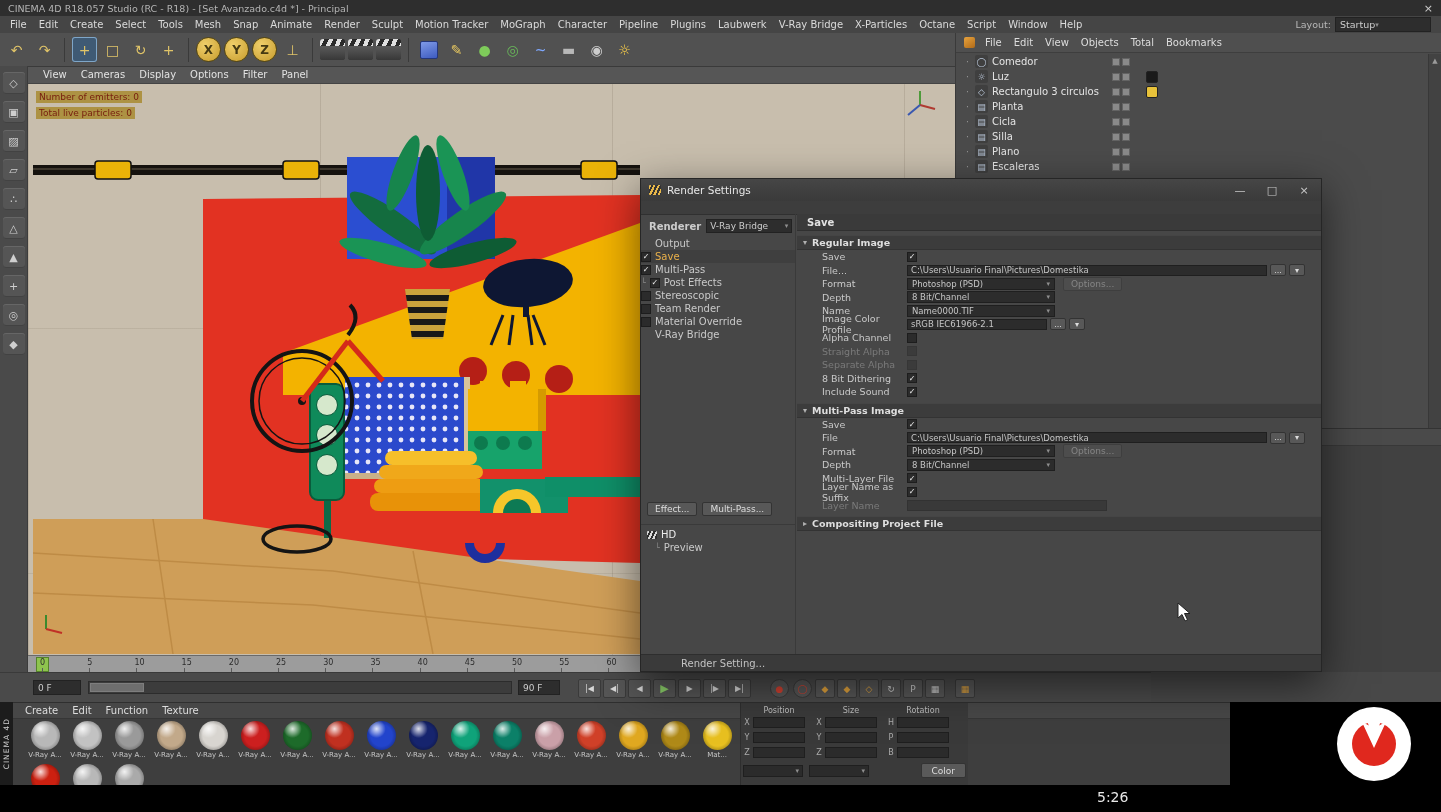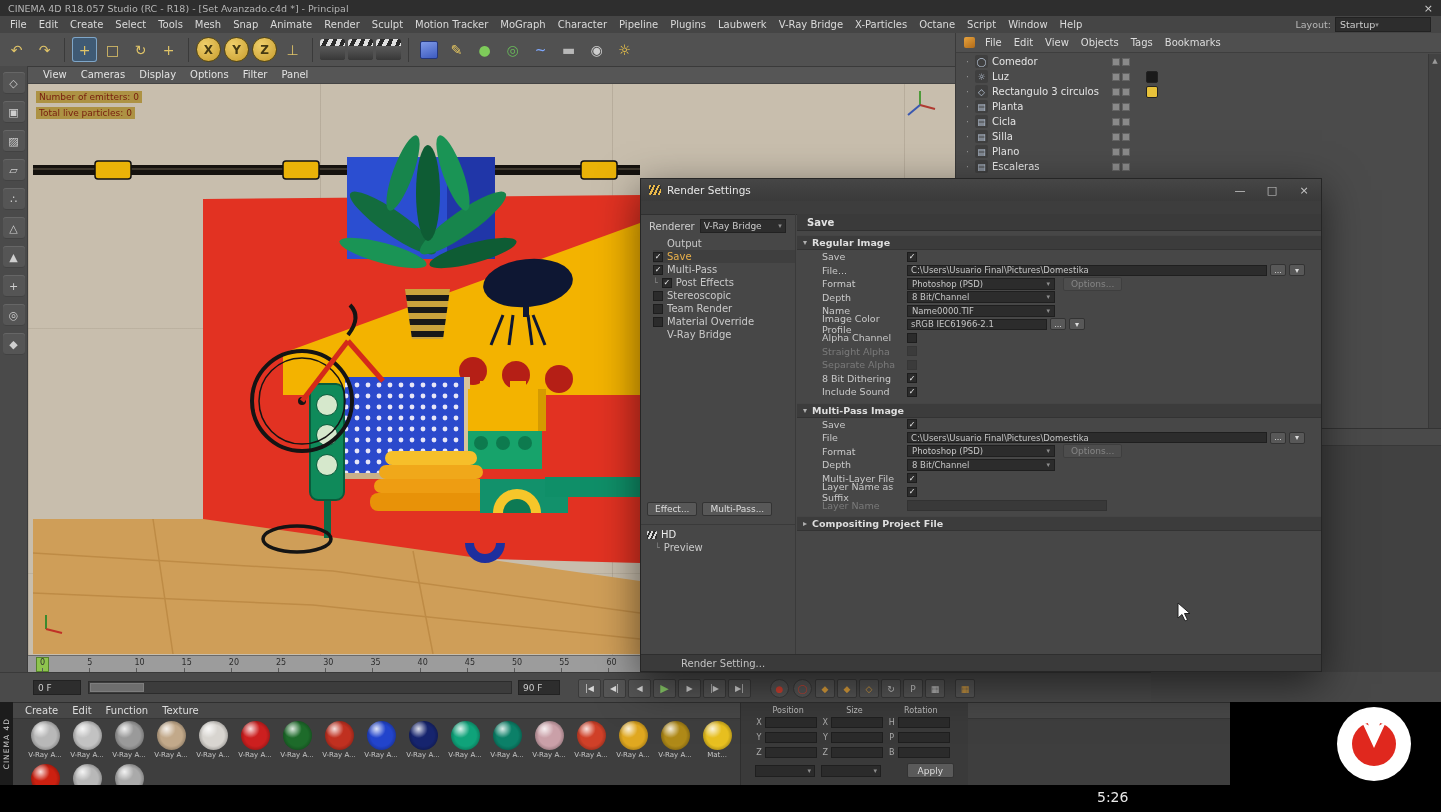--- a/index.html
+++ b/index.html
@@ -76,21 +76,21 @@
   
   #mat-panel{position:absolute;left:0;top:702px;width:1441px;height:83px;background:#3e3e3e;border-top:1px solid #2f2f2f;box-sizing:border-box;}
   #mat-menubar{height:15px;background:#474747;border-bottom:1px solid #363636;display:flex;align-items:center;padding-left:18px;}
   .matm{padding:0 7px;font-size:10px;color:#dddddd;}
   .mat-row{position:absolute;left:30px;display:flex;gap:12px;}
   #mat-row1{top:18px;}
   #mat-row2{top:61px;}
   .mat-cell{width:30px;display:flex;flex-direction:column;align-items:center;gap:1px;}
   .mat-sphere{width:29px;height:29px;border-radius:50%;}
   .mat-label{font-size:7px;color:#c8c8c8;max-width:34px;overflow:hidden;white-space:nowrap;}
-  #coord-panel{position:absolute;left:740px;top:702px;width:228px;height:83px;background:#3a3a3a;border-left:1px solid #2e2e2e;border-top:1px solid #2f2f2f;padding:3px 14px;box-sizing:border-box;}
+  #coord-panel{position:absolute;left:740px;top:702px;width:228px;height:83px;background:#3a3a3a;border-left:1px solid #2e2e2e;border-top:1px solid #2f2f2f;padding:3px 2px;box-sizing:border-box;}
   #coord-headers{display:flex;}
   .coord-h{width:72px;font-size:8px;color:#bdbdbd;text-align:center;}
   .coord-row{display:flex;align-items:center;height:15px;}
   .coord-cell{display:flex;align-items:center;gap:2px;width:72px;}
   .coord-lbl{width:8px;font-size:8px;color:#aaaaaa;text-align:center;}
   .coord-field{width:52px;height:11px;background:#2b2b2b;border:1px solid #1f1f1f;box-sizing:border-box;}
   #coord-bottom{display:flex;align-items:center;margin-top:3px;gap:6px;}
   .coord-drop{width:60px;height:12px;background:#2b2b2b;border:1px solid #1f1f1f;display:flex;align-items:center;justify-content:flex-end;padding:0 3px;color:#8f8f8f;font-size:7px;box-sizing:border-box;}
   #apply-btn{margin-left:auto;padding:0 10px;height:13px;background:#5a5a5a;border:1px solid #333;border-radius:2px;font-size:9px;color:#dddddd;display:flex;align-items:center;}
   #brand-strip{position:absolute;left:0;top:702px;width:13px;height:83px;background:#1c1c1c;display:flex;align-items:center;justify-content:center;}
@@ -103,23 +103,23 @@
   
   #rs-window{position:absolute;left:640px;top:178px;width:682px;height:494px;background:#474747;border:1px solid #262626;box-shadow:0 12px 40px rgba(0,0,0,.55);box-sizing:border-box;}
   #rs-titlebar{position:absolute;top:0;left:0;right:0;height:22px;background:linear-gradient(#464646,#3a3a3a);border-bottom:1px solid #2e2e2e;display:flex;align-items:center;padding:0 8px;gap:6px;}
   #rs-icon{width:12px;height:10px;background:repeating-linear-gradient(115deg,#e8b84a 0 2px,#333 2px 4px);border-radius:1px;}
   #rs-title{font-size:10.5px;color:#e6e6e6;}
   #rs-winctls{margin-left:auto;display:flex;gap:14px;}
   .rs-winctl{width:18px;text-align:center;color:#c8c8c8;font-size:11px;}
   #rs-band{position:absolute;top:22px;left:0;right:0;height:13px;background:#3d3d3d;border-bottom:1px solid #303030;}
   #rs-left{position:absolute;top:35px;left:0;width:155px;bottom:16px;border-right:1px solid #3a3a3a;box-sizing:border-box;}
   #rs-renderer{display:flex;align-items:center;gap:5px;padding:5px 0 4px 8px;}
-  #rs-renderer-label{font-size:10px;color:#cccccc;}
+  #rs-renderer-label{font-size:10px;color:#cccccc;font-weight:bold;}
   #rs-renderer-dd{width:86px;height:14px;background:#2d2d2d;border:1px solid #222;display:flex;align-items:center;justify-content:space-between;padding:0 3px;font-size:9px;color:#cccccc;box-sizing:border-box;}
-  .rs-nav-item{display:flex;align-items:center;height:13px;gap:4px;font-size:10px;color:#c9c9c9;margin-left:12px;}
+  .rs-nav-item{display:flex;align-items:center;height:13px;gap:4px;font-size:10px;color:#c9c9c9;}
   .rs-nav-item.selected{color:#e9b04a;background:#3f3f3f;}
   .cb{box-sizing:border-box;width:10px;height:10px;background:#2b2b2b;border:1px solid #1d1d1d;color:#eeeeee;display:inline-flex;align-items:center;justify-content:center;font-size:8px;flex:none;}
   .cb-sp{width:10px;flex:none;}
   .tree-g{color:#8a8a8a;font-size:8px;}
   #rs-effects{position:absolute;left:6px;top:288px;display:flex;gap:5px;}
   .rs-btn{height:14px;background:#585858;border:1px solid #333;border-radius:2px;font-size:9px;color:#dddddd;display:flex;align-items:center;padding:0 7px;box-sizing:border-box;}
   .rs-btn.disabled{opacity:.4;}
   #rs-presets{position:absolute;left:0;right:0;top:310px;border-top:1px solid #3a3a3a;padding-top:3px;}
   .rs-preset{display:flex;align-items:center;gap:4px;height:13px;padding-left:6px;font-size:10px;color:#ececec;}
   .rs-preset.child{padding-left:14px;color:#c9c9c9;}
@@ -361,21 +361,21 @@
       <div class="lpi">◆</div>
     </div>
 
   <div id="om-panel">
     <div id="om-menubar">
       <span class="om-logo"></span>
     <div class="omm">File</div>
         <div class="omm">Edit</div>
         <div class="omm">View</div>
         <div class="omm">Objects</div>
-        <div class="omm">Tags</div>
+        <div class="omm">Total</div>
         <div class="omm">Bookmarks</div>
       </div>
     <div id="om-tree">
         <div class="om-row">
           <div class="om-dot">·</div>
           <div class="om-ic">◯</div>
           <div class="om-name">Comedor</div>
           <div class="om-vis">
             <div class="om-sq"></div>
             <div class="om-sq"></div>
@@ -664,21 +664,21 @@
           </div>
         </div>
       </div>
     <div id="coord-bottom">
       <div class="coord-drop">
           <span class="dd-ar">▾</span>
         </div>
       <div class="coord-drop">
           <span class="dd-ar">▾</span>
         </div>
-      <div id="apply-btn">Apply</div>
+      <div id="apply-btn">Color</div>
     </div>
   </div>
   <div id="brand-strip">
     <span id="brand-text">CINEMA 4D</span>
   </div>
   <div id="black-corner"></div>
   <div id="bottom-bar">
     <span id="clock">5:26</span>
   </div>
   <div id="domestika-logo">

